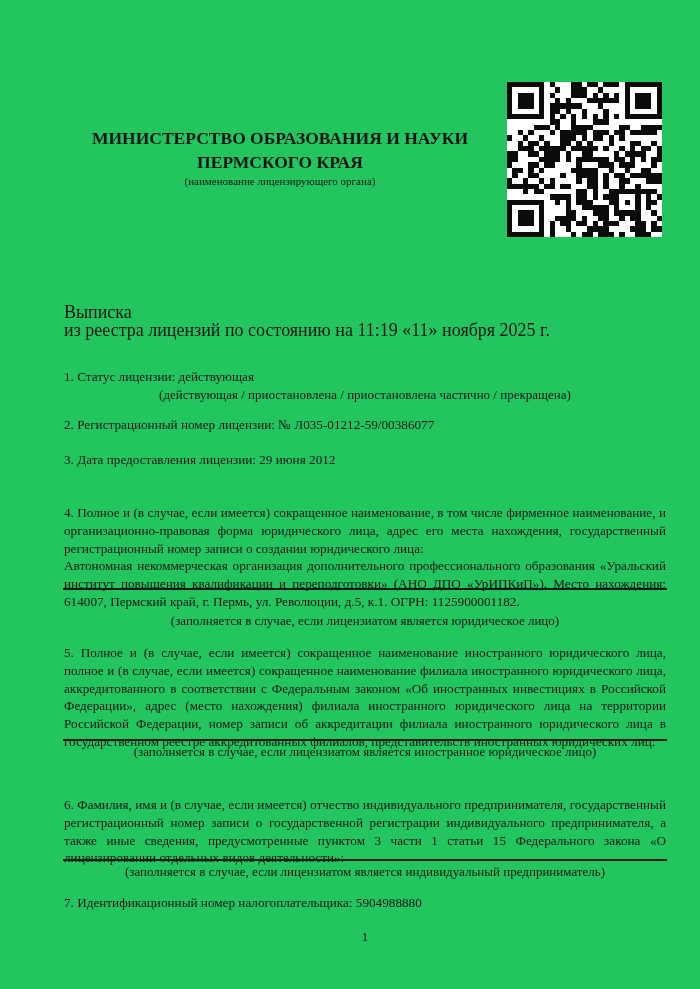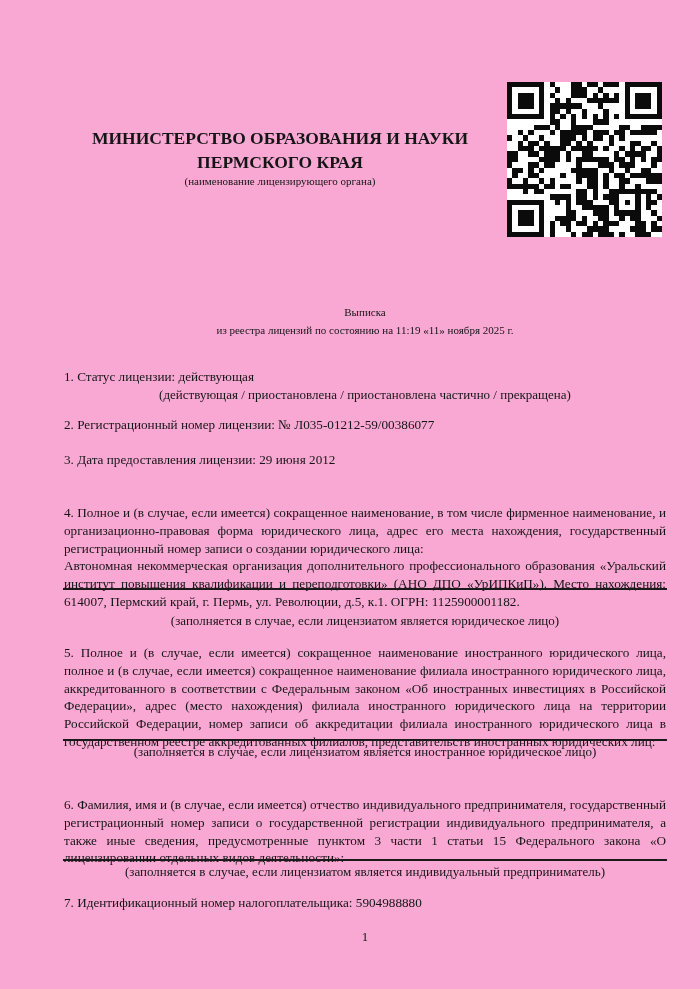--- a/index.html
+++ b/index.html
@@ -1,20 +1,20 @@
 <!DOCTYPE html>
 <html><head>
 <meta charset="utf-8">
 <style>
   html, body { margin: 0; padding: 0; background: #ffffff; }
   .page {
     position: relative;
     width: 700px;
     height: 989px;
-    background: #f9a8d4;
+    background: #22c55e;
     color: #151515;
     font-family: "Liberation Serif", "DejaVu Serif", serif;
     overflow: hidden;
   }
   .authority {
     position: absolute;
     left: 63px;
     top: 126px;
     width: 434px;
     text-align: center;
@@ -37,22 +37,21 @@
     width: 155px;
     height: 155px;
     background: #ffffff;
   }
   .qr svg { width: 100%; height: 100%; display: block; }
   .doc-title {
     position: absolute;
     left: 64px;
     top: 303px;
     width: 602px;
-    text-align: center;
-    font-size: 11px;
+    font-size: 18px;
     line-height: 18px;
   }
   .doc-title div { white-space: nowrap; }
   .item {
     position: absolute;
     left: 64px;
     width: 602px;
     font-size: 13.2px;
     line-height: 17.8px;
   }

